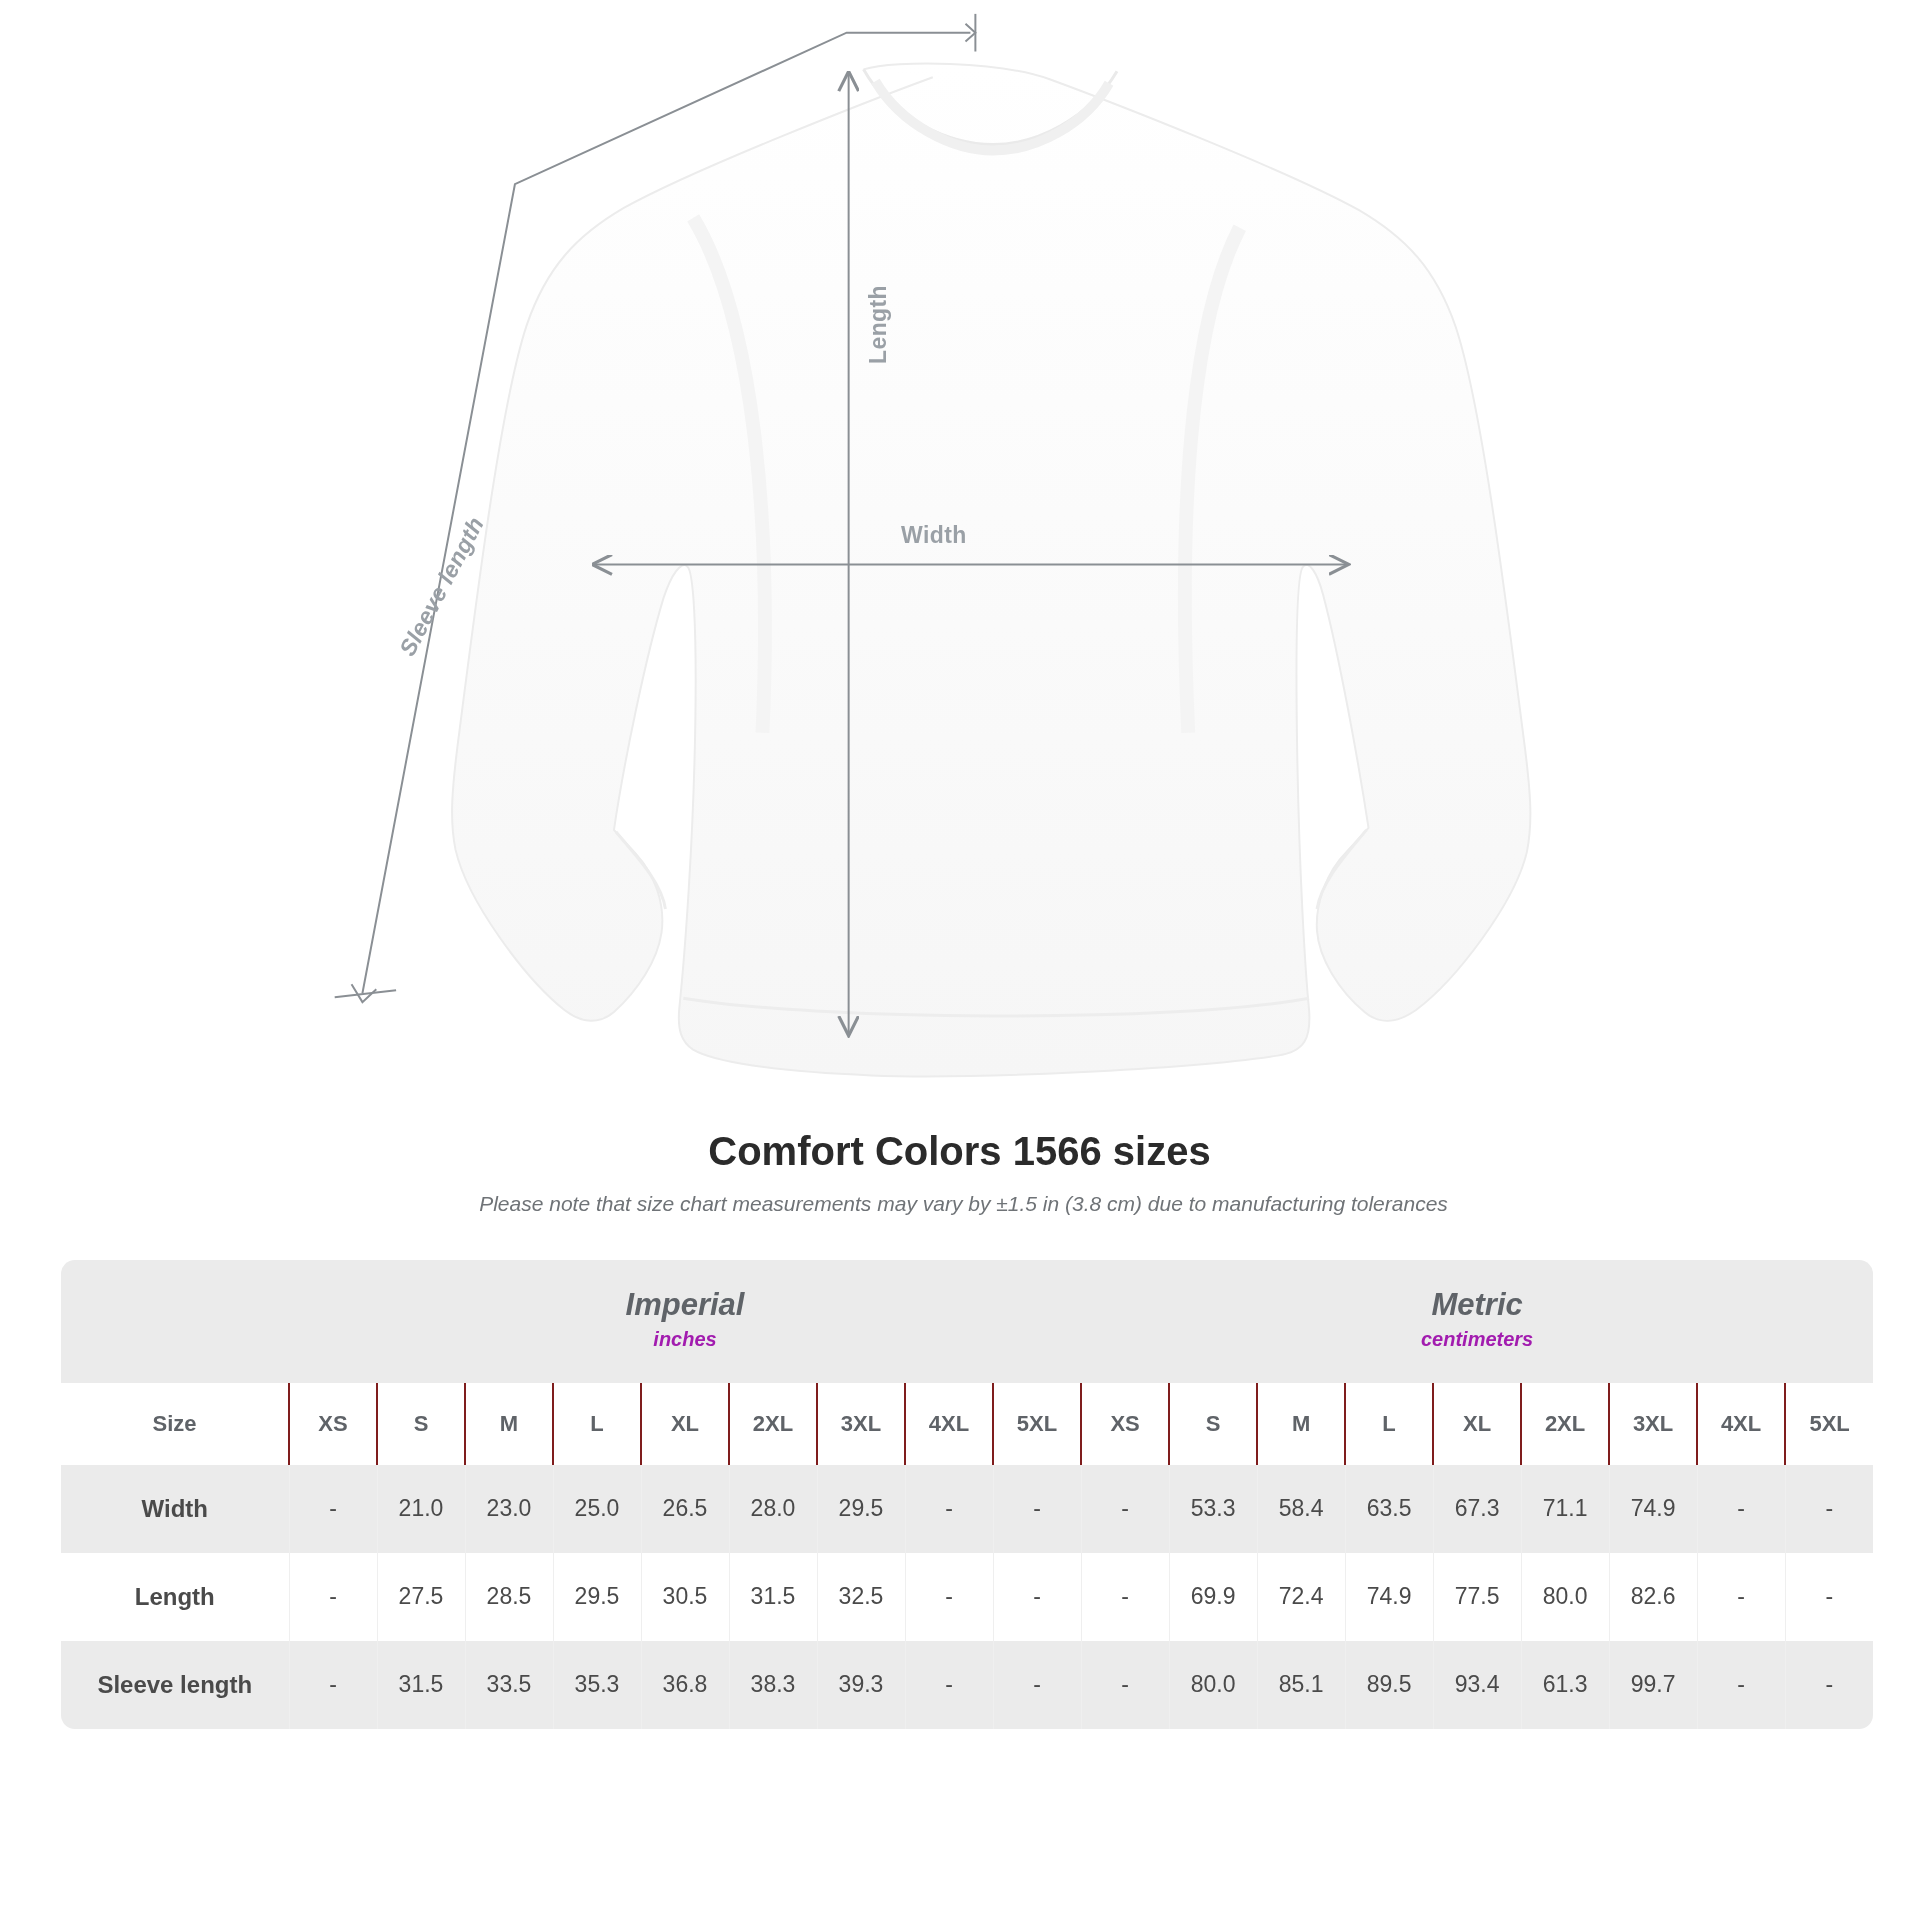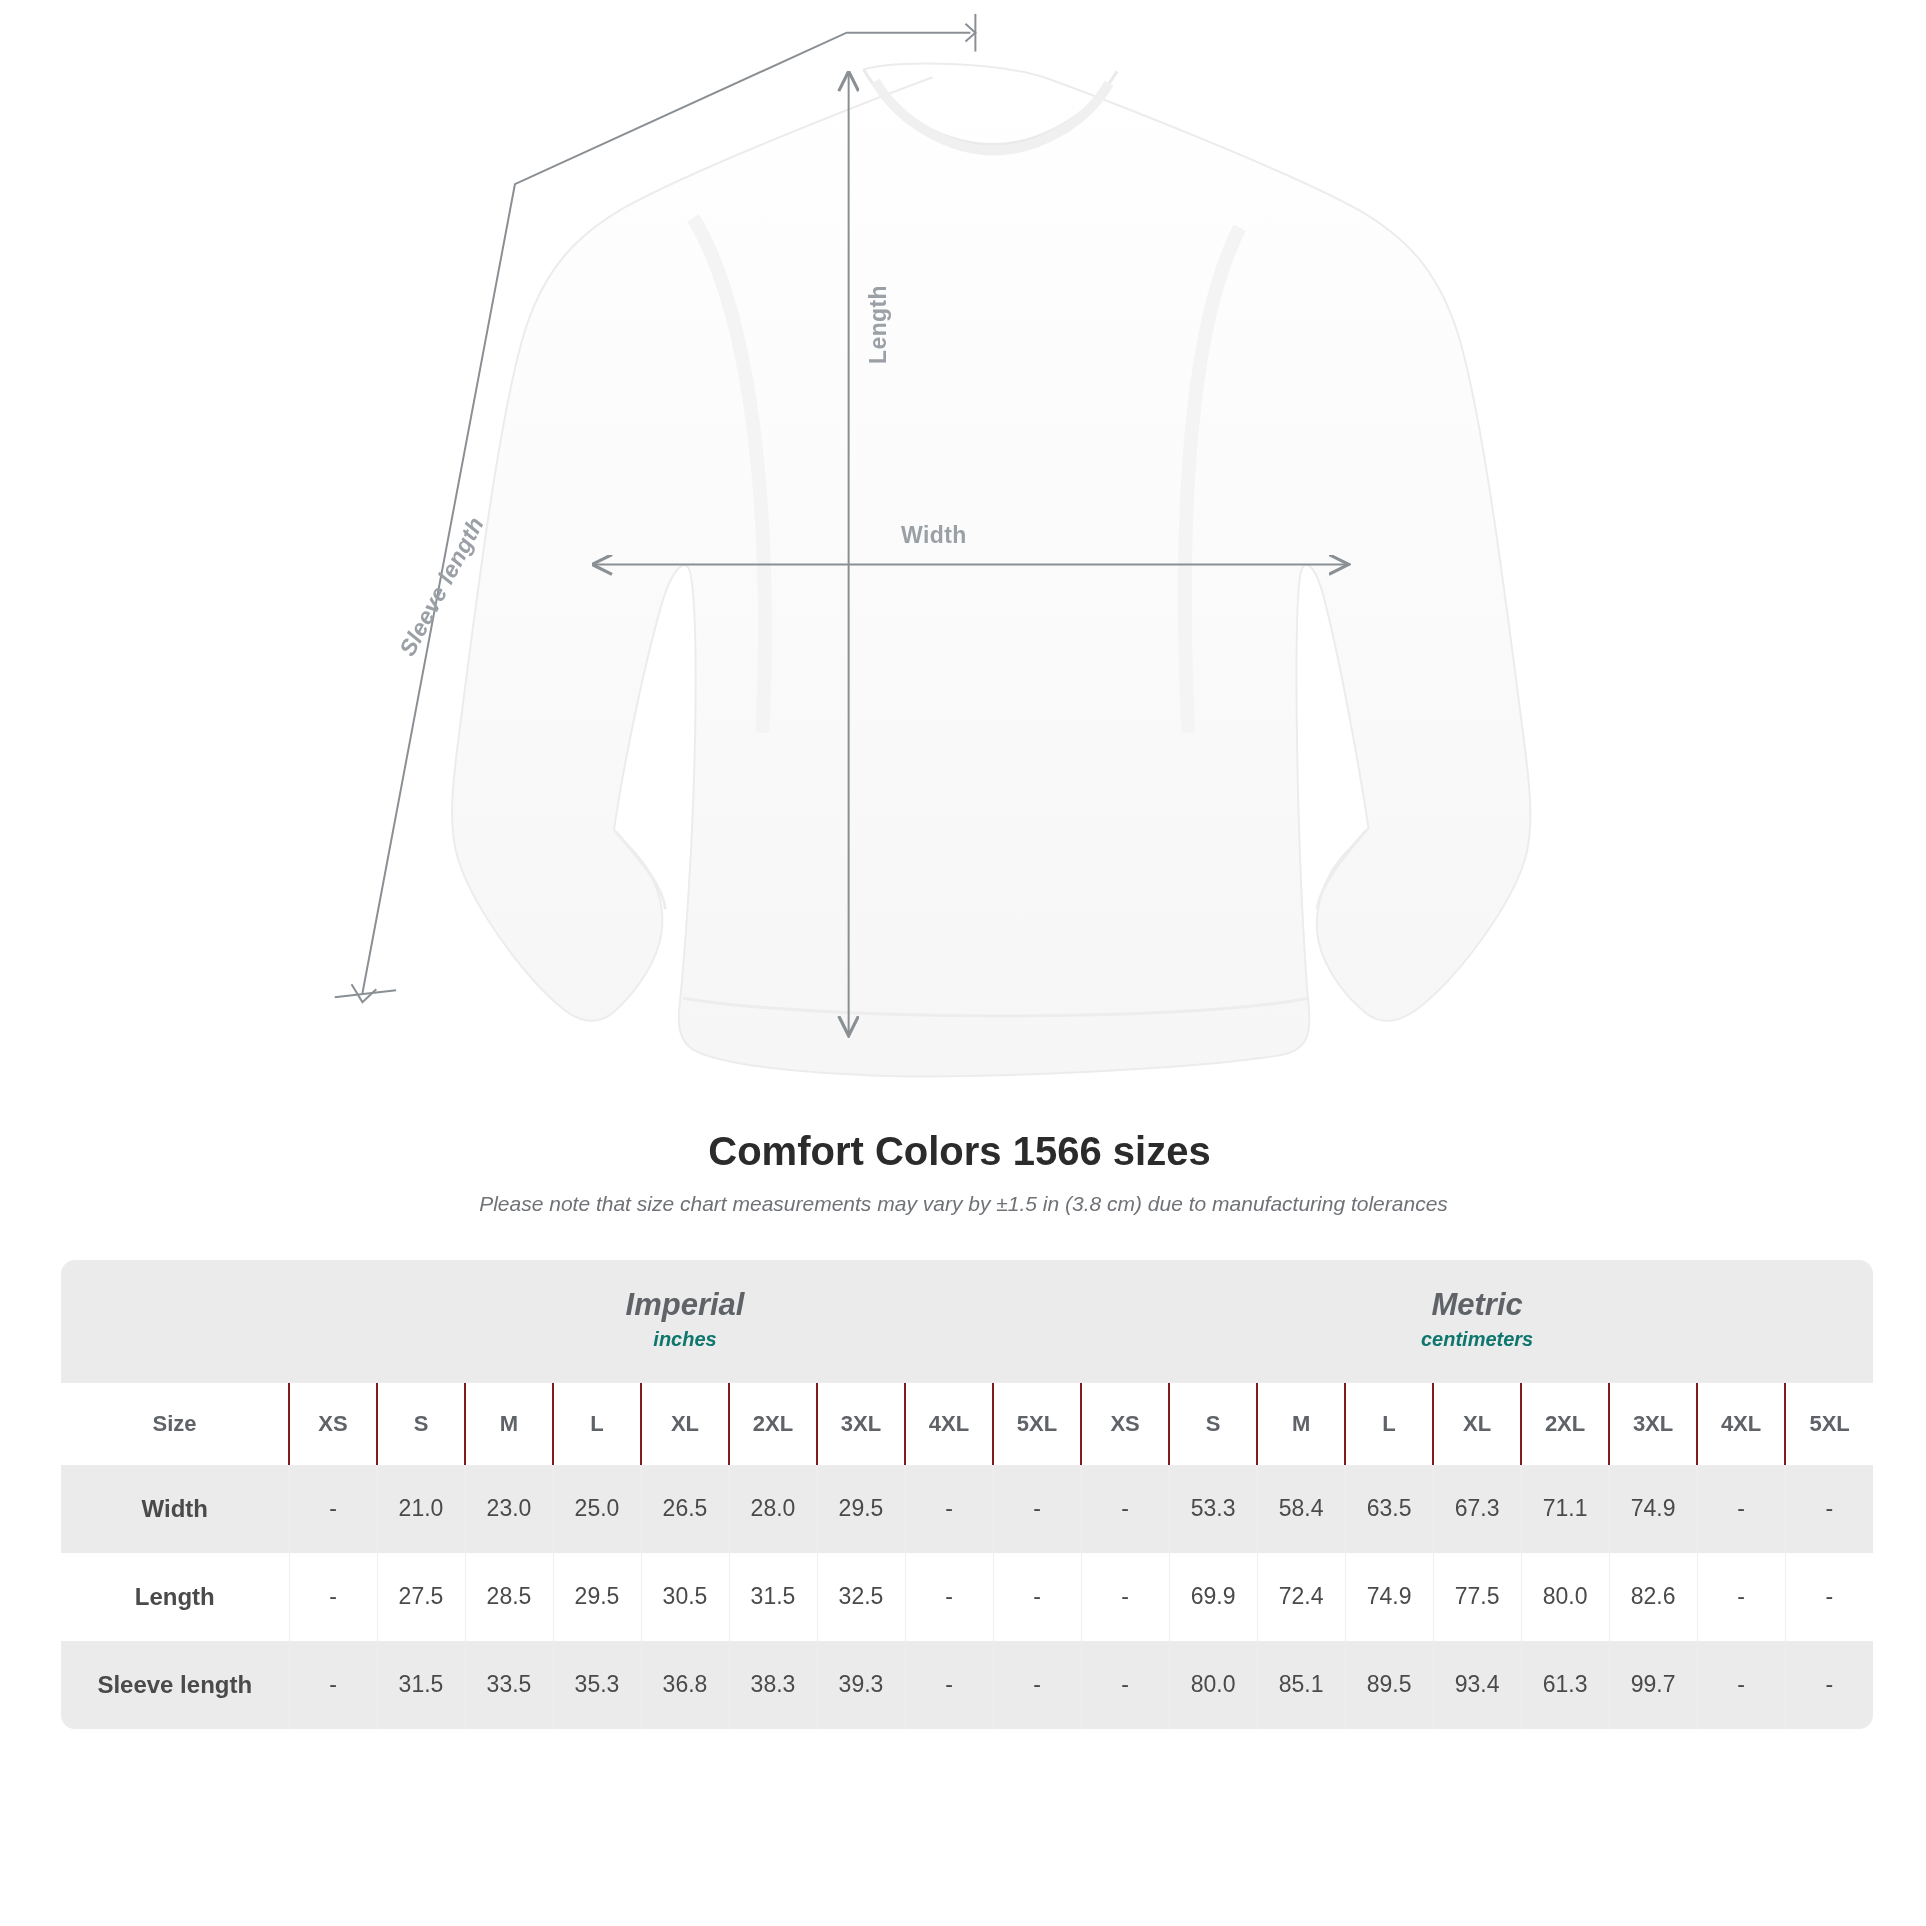--- a/index.html
+++ b/index.html
@@ -99,21 +99,21 @@
     font-size: 31px;
     font-style: italic;
     font-weight: bold;
     color: #5f6368;
     line-height: 1.25;
   }
   .unit-sub {
     display: block;
     font-size: 20px;
     font-style: italic;
-    color: #0f766e;
+    color: #a21caf;
     line-height: 1.4;
   }
 
   table.size-table tr.head-row th {
     background: #ffffff;
     font-size: 22px;
     font-weight: bold;
     color: #5f6368;
     padding: 28px 0;
     text-align: center;

